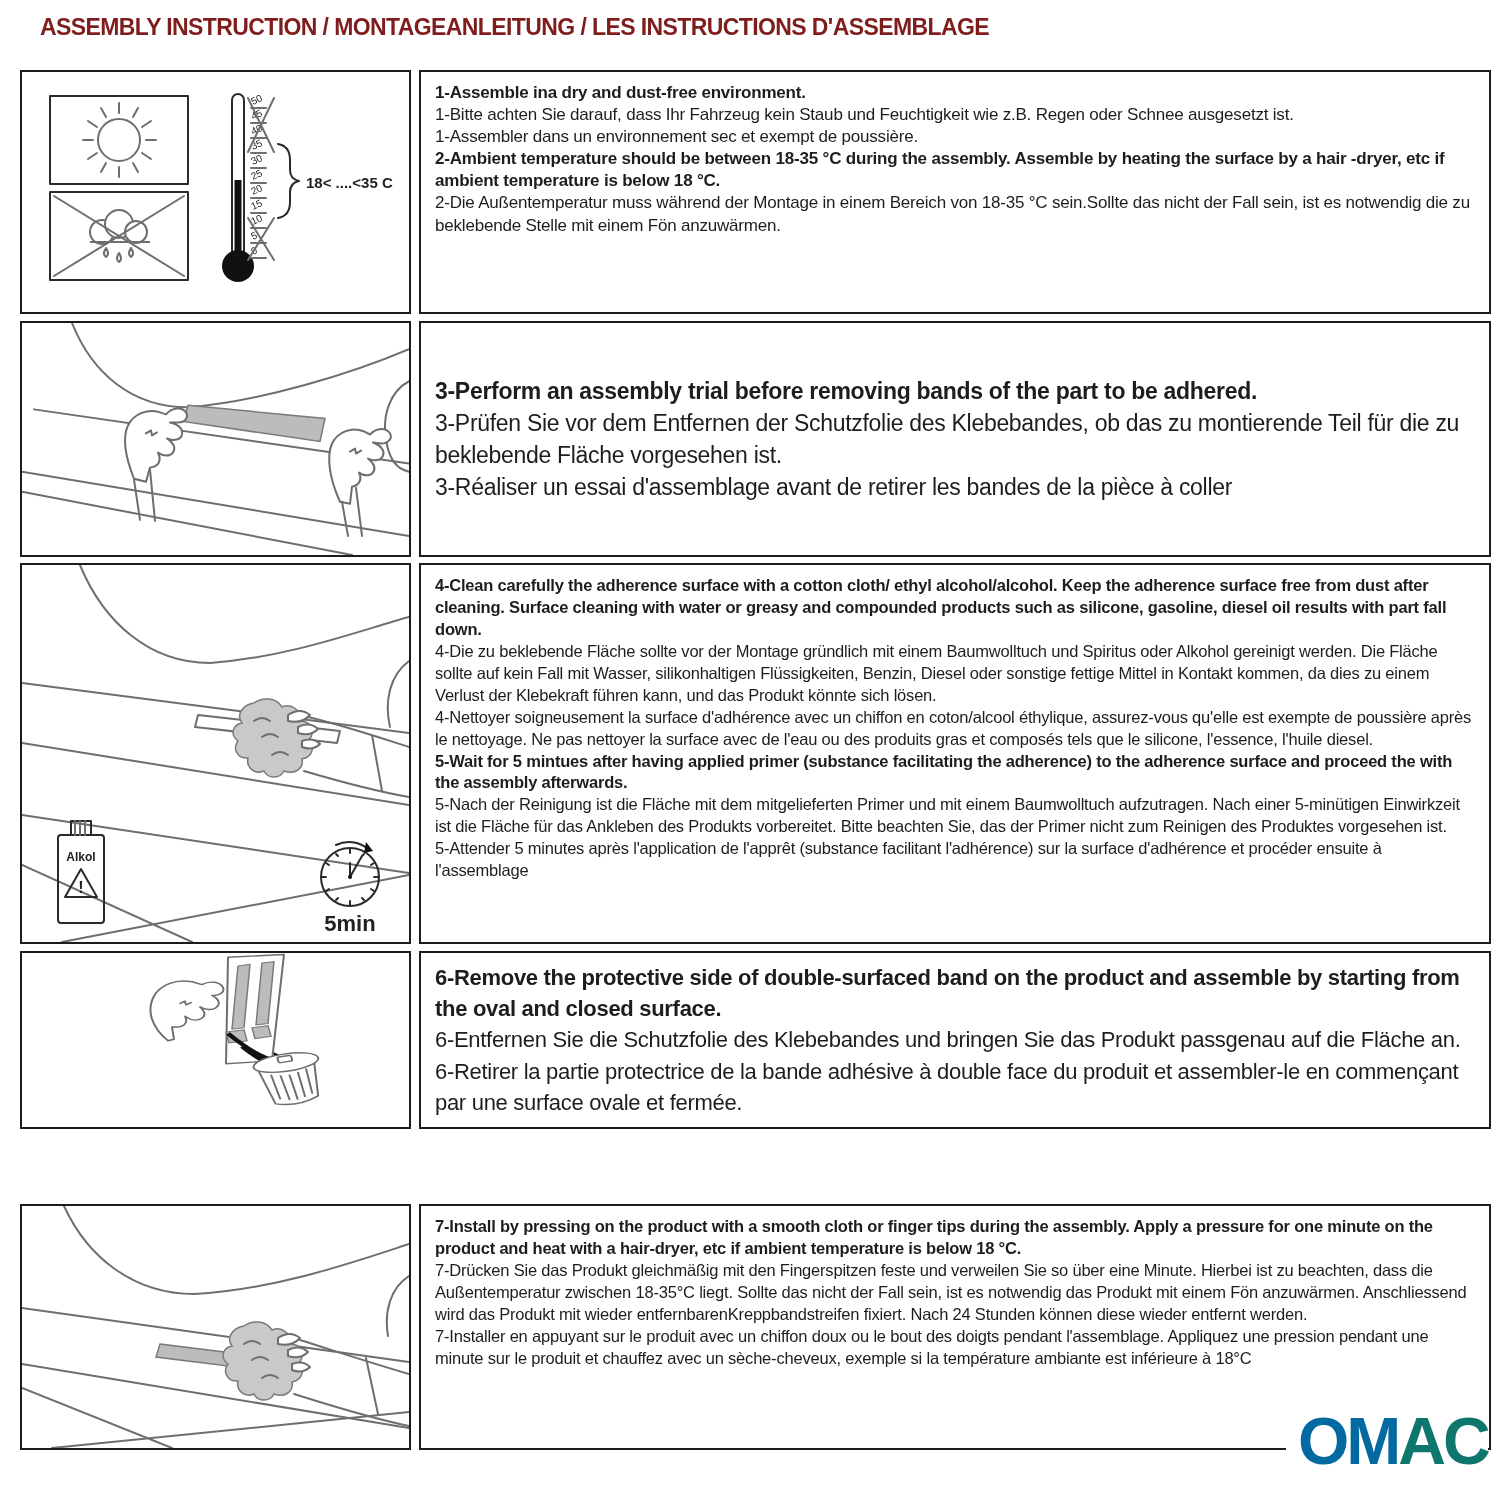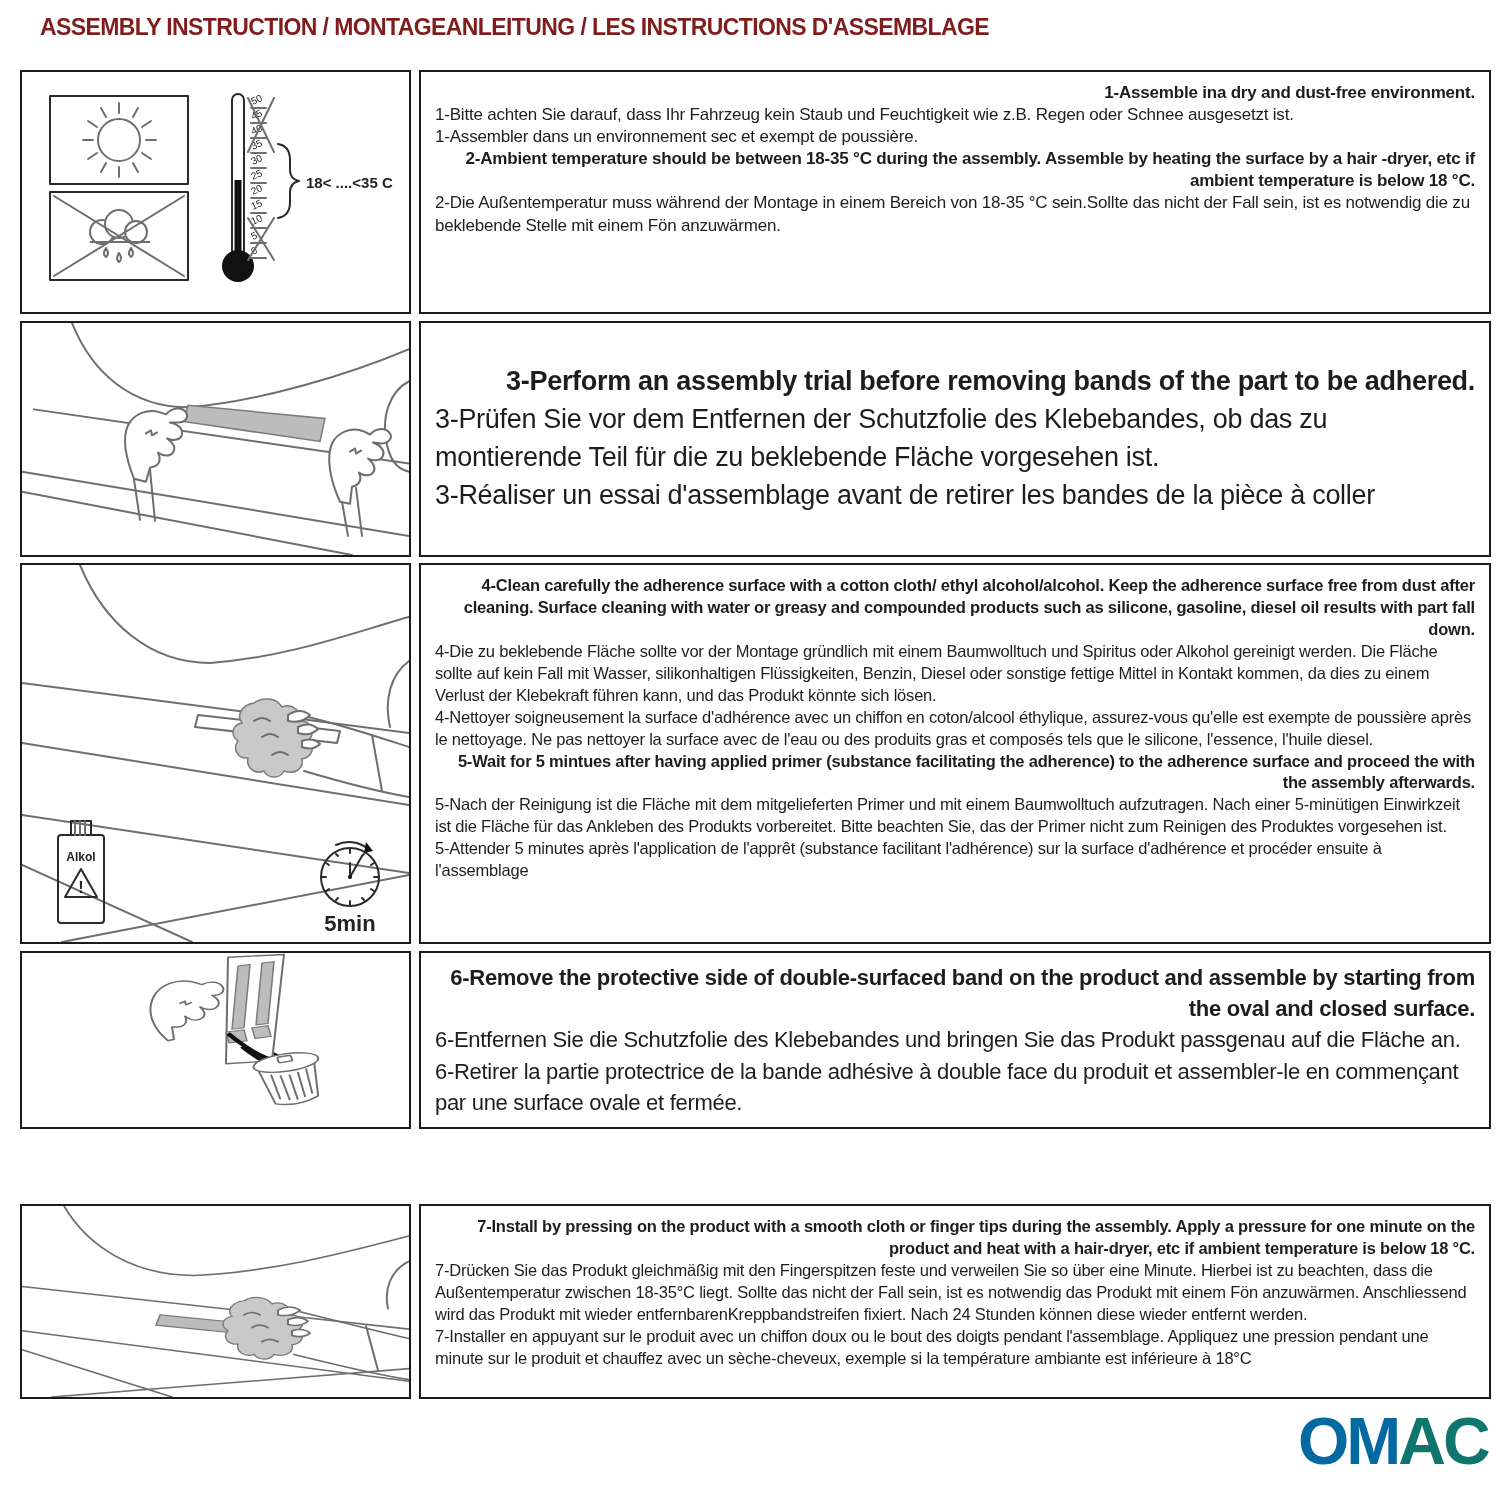--- a/index.html
+++ b/index.html
@@ -4,27 +4,27 @@
 <style>
   html,body{margin:0;padding:0;background:#fff;}
   .page{position:relative;width:1500px;height:1500px;background:#fff;overflow:hidden;
         font-family:"Liberation Sans",sans-serif;color:#1d1d1d;}
   .title{position:absolute;left:40px;top:14px;font-size:23px;font-weight:700;
          letter-spacing:-0.6px;color:#7f1d1d;white-space:nowrap;}
   .imgbox{position:absolute;left:20px;width:391px;border:2px solid #1c1c1c;background:#fff;box-sizing:border-box;}
   .txtbox{position:absolute;left:419px;width:1072px;border:2px solid #1c1c1c;background:#fff;
           box-sizing:border-box;display:flex;flex-direction:column;padding:10px 14px;}
   .r1{top:70px;height:244px}.r2{top:321px;height:236px}.r3{top:563px;height:381px}
-  .r4{top:951px;height:178px}.r5{top:1204px;height:195px}
+  .r4{top:951px;height:178px}.r5{top:1204px;height:246px}
   .txtbox p{margin:0;}
   .s17 p{font-size:17px;line-height:1.3;letter-spacing:-0.2px;}
   .s16 p{font-size:16.5px;line-height:1.33;letter-spacing:-0.2px;}
-  .s23 p{font-size:27px;line-height:1.4;letter-spacing:-0.3px;}
+  .s23 p{font-size:23px;line-height:1.4;letter-spacing:-0.3px;}
   .s22 p{font-size:22px;line-height:1.42;letter-spacing:-0.3px;}
-  .b{font-weight:700;text-align:right;}
+  .b{font-weight:700;}
   .gap{margin-top:22px;}
   .center{justify-content:center;}
   .logo{position:absolute;left:1286px;top:1406px;background:#fff;font-weight:700;font-size:66px;
         letter-spacing:-3px;line-height:1;padding:2px 0 2px 12px;}
   .logo .k{color:#0369a1}.logo .r{color:#0f766e}
   .imgbox svg{display:block;width:100%;height:100%;}
   .ln{fill:none;stroke:#6e6e6e;stroke-width:2;stroke-linecap:round;stroke-linejoin:round;}
   .lnf{fill:#fff;stroke:#6e6e6e;stroke-width:2;stroke-linejoin:round;}
   .dk{fill:none;stroke:#2a2a2a;stroke-width:2;stroke-linecap:round;stroke-linejoin:round;}
   .fillg{fill:#bcbcbc;stroke:#7a7a7a;stroke-width:1.5;}

